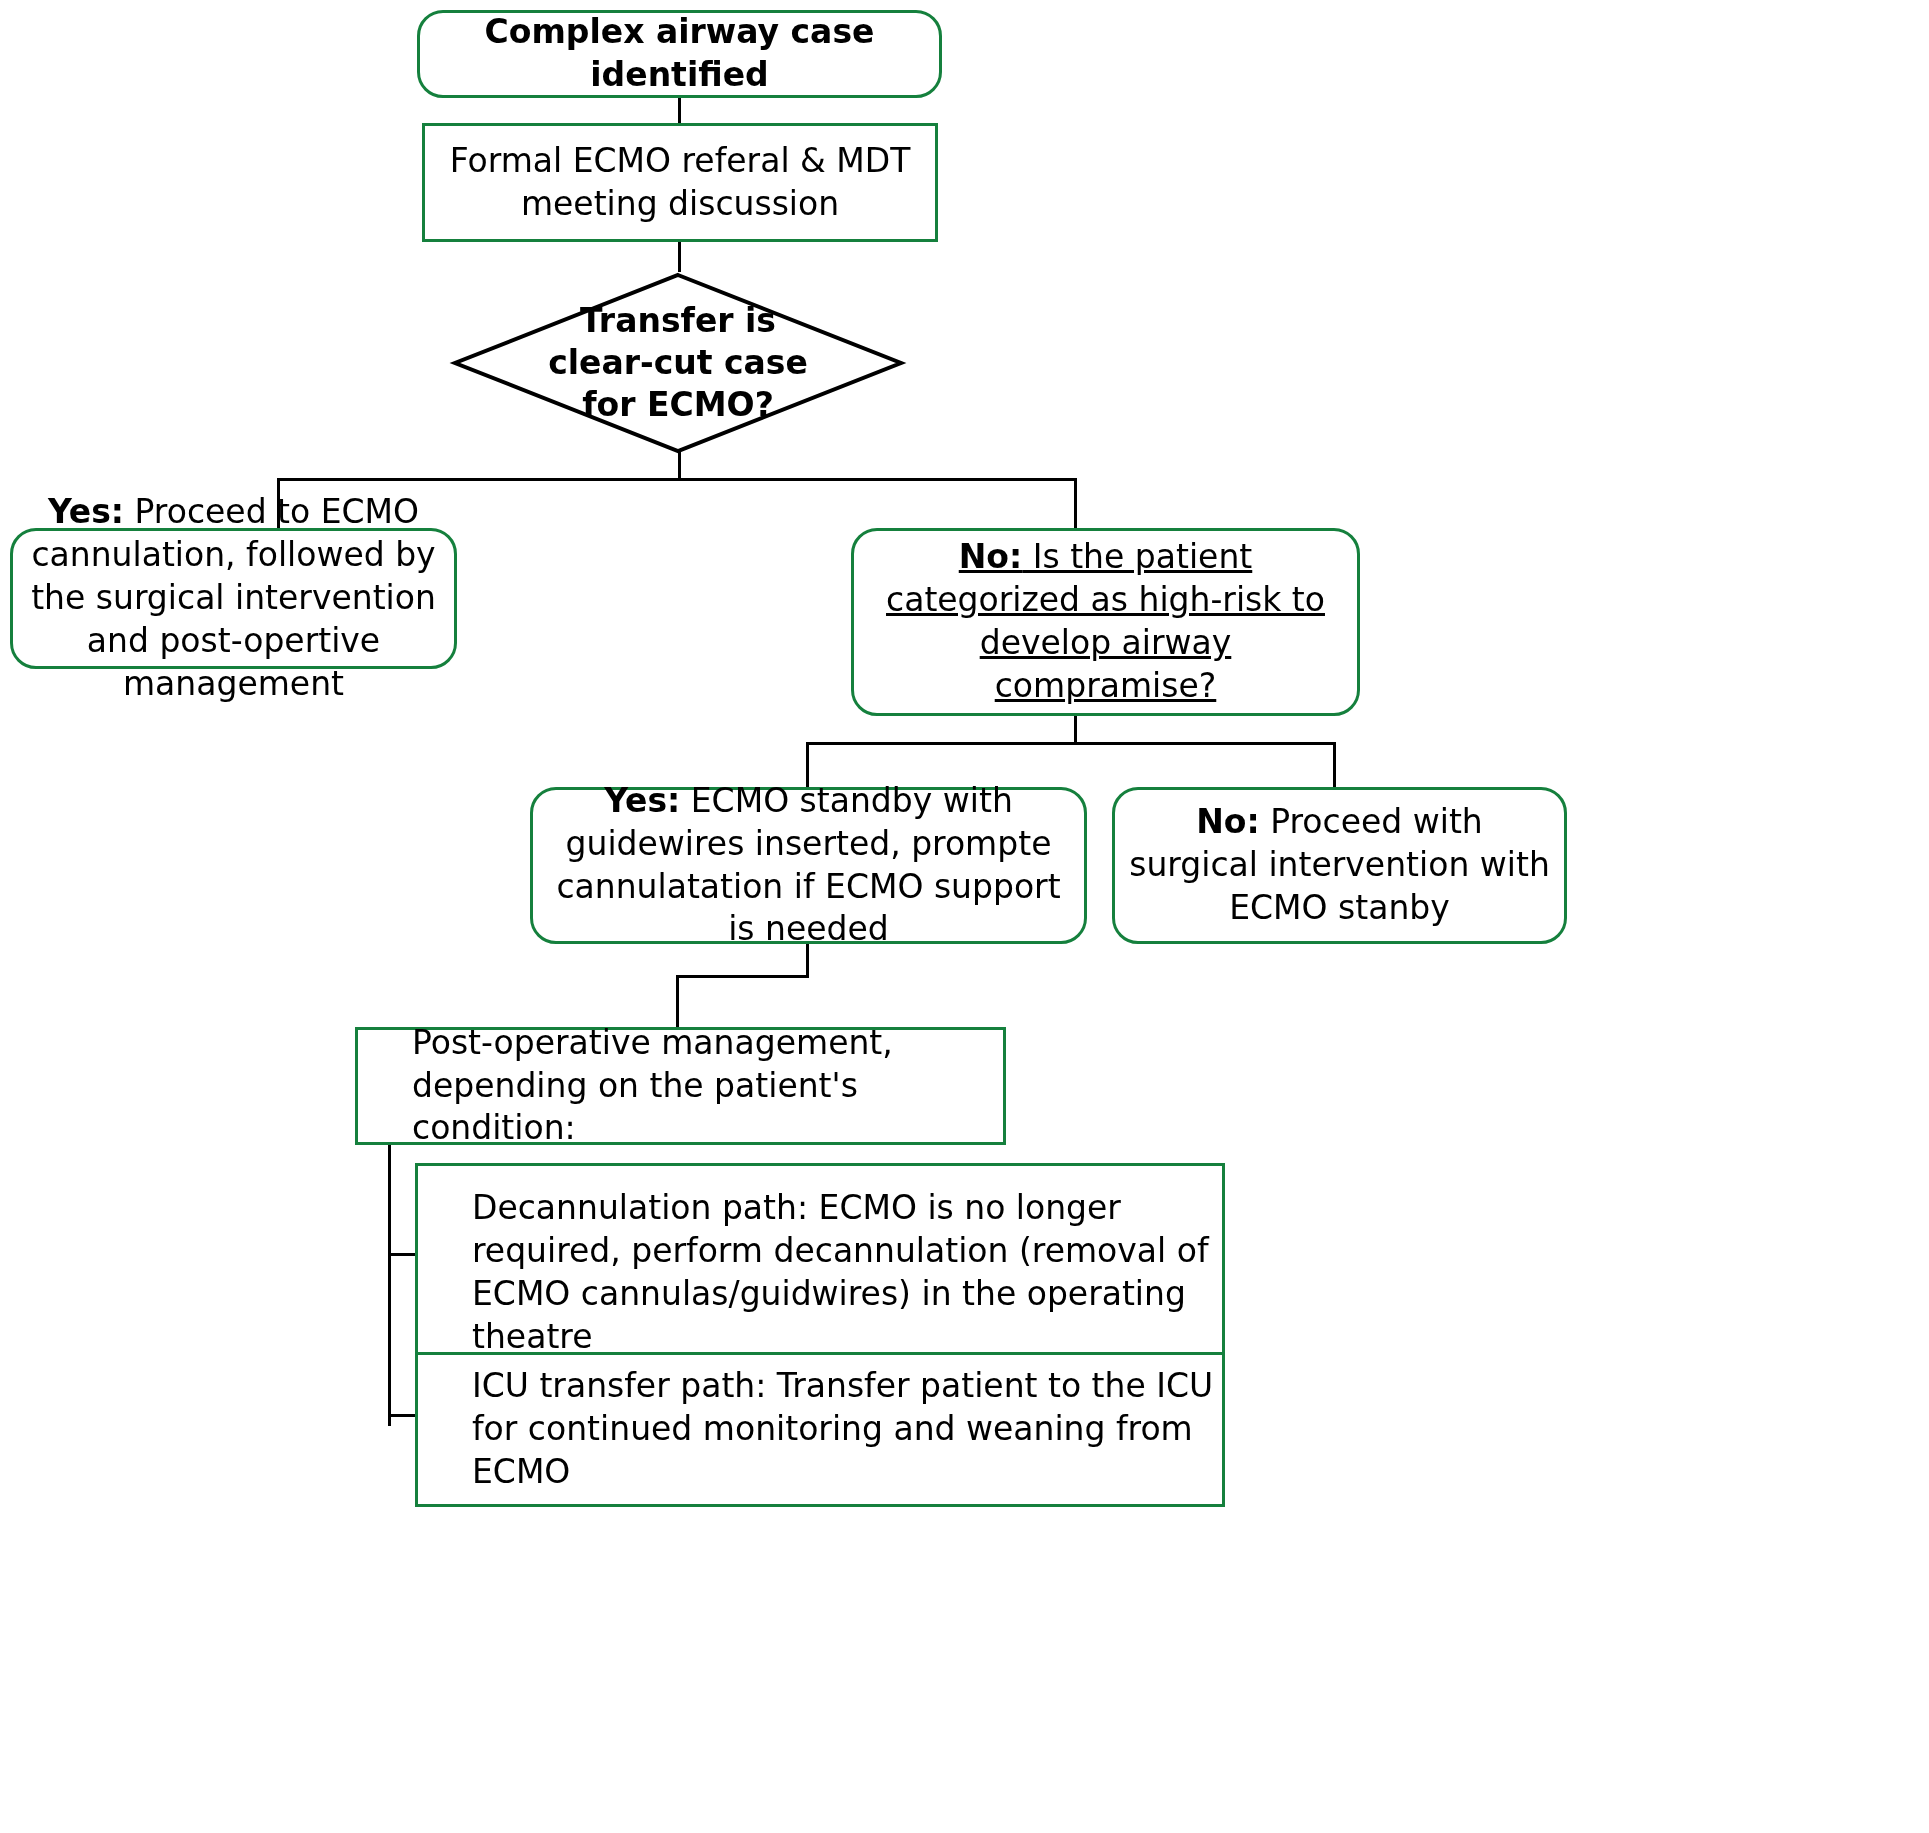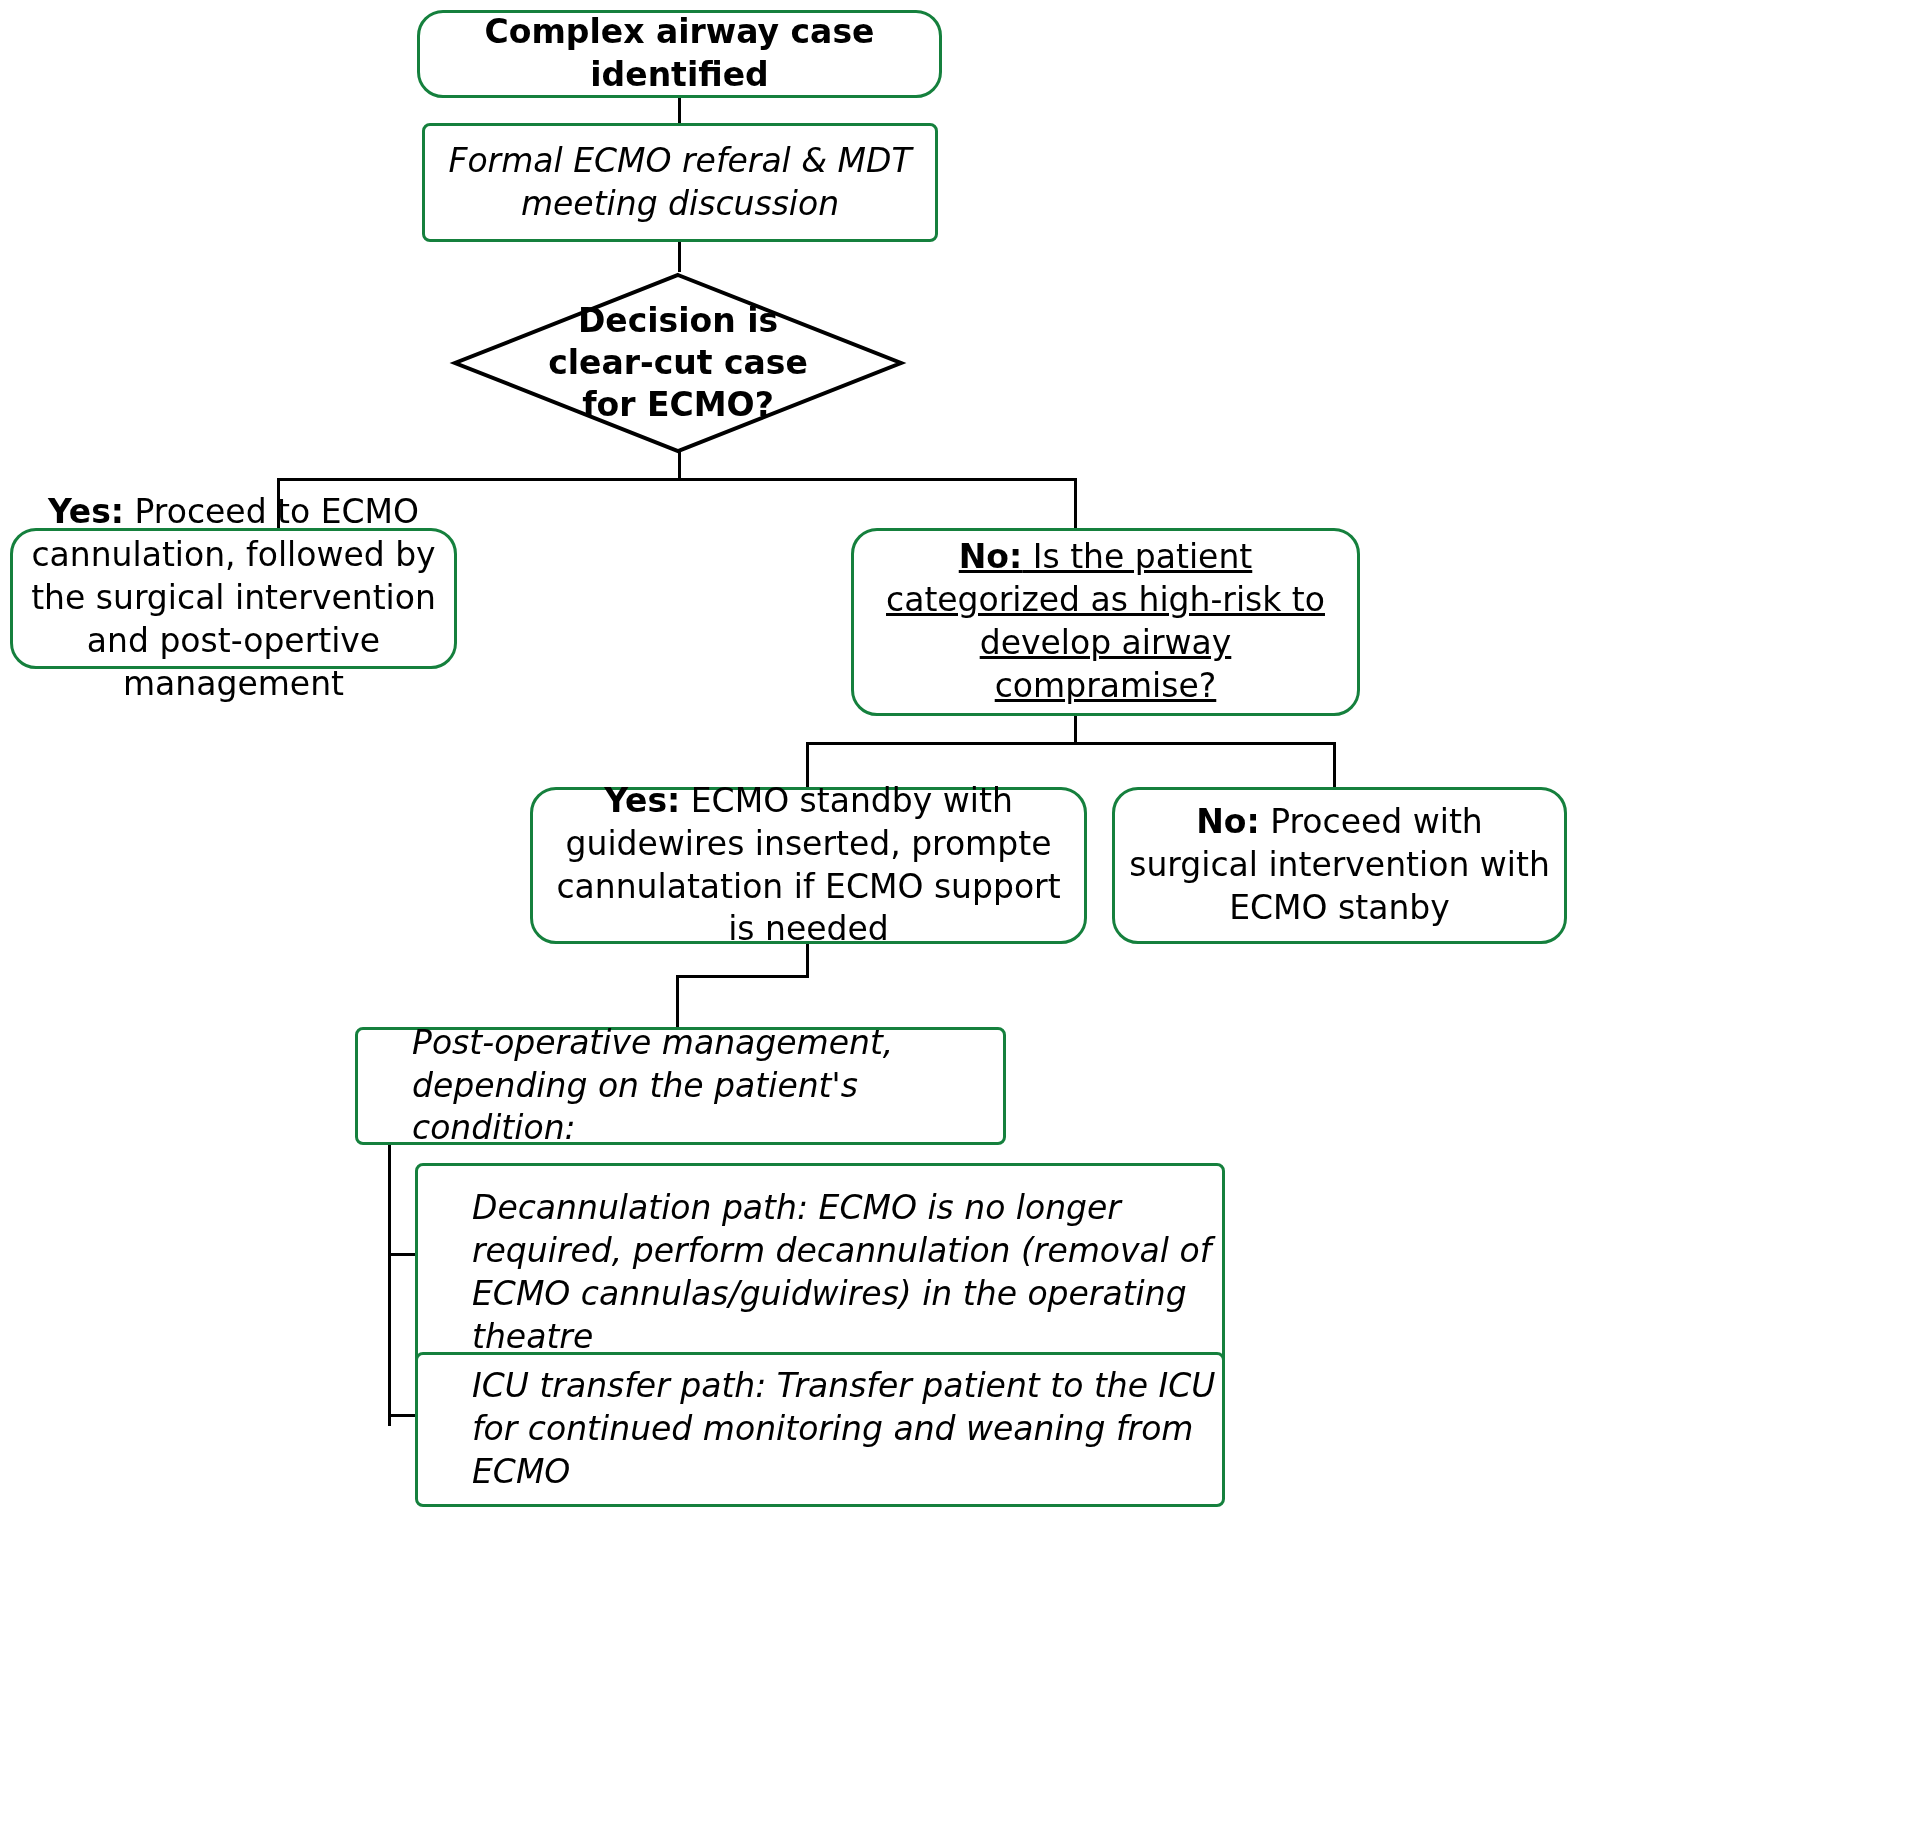--- a/index.html
+++ b/index.html
@@ -32,21 +32,21 @@
     line-height: 1.30;
     z-index: 3;
   }
   .node .txt {
     display: block;
     width: 100%;
     padding: 0 14px;
     box-sizing: border-box;
   }
   .rounded { border-radius: 26px; }
-  .sharp   { border-radius: 8px; font-style: italic; }
+  .sharp   { border-radius: 0; }
 
   .fs-33 { font-size: 33px; }
   .bold  { font-weight: bold; }
 
   
   .leftal { text-align: left; }
   .leftal .txt { padding: 0 0 0 54px; }
 
   
   .diamond-wrap {
@@ -117,21 +117,21 @@
   <div class="node sharp fs-33" style="left:422px; top:123px; width:516px; height:119px;">
     <span class="txt">Formal ECMO referal &amp; MDT meeting discussion</span>
   </div>
 
   <div class="diamond-wrap" style="left:452px; top:272px; width:452px; height:182px;">
     <svg width="452" height="182" viewBox="0 0 452 182">
       <polygon points="226,3 449,91 226,179 3,91" fill="#ffffff" stroke="#000000" stroke-width="4"></polygon>
     </svg>
     <div class="diamond-label">
       <div>
-        <div>Decision is</div>
+        <div>Transfer is</div>
         <div>clear-cut case</div>
         <div>for ECMO?</div>
       </div>
     </div>
   </div>
 
   <div class="node rounded fs-33" style="left:10px; top:528px; width:447px; height:141px;">
     <span class="txt">
       <b class="bold">Yes:</b><span> Proceed to ECMO cannulation, followed by the surgical intervention and post-opertive management</span>
     </span>

